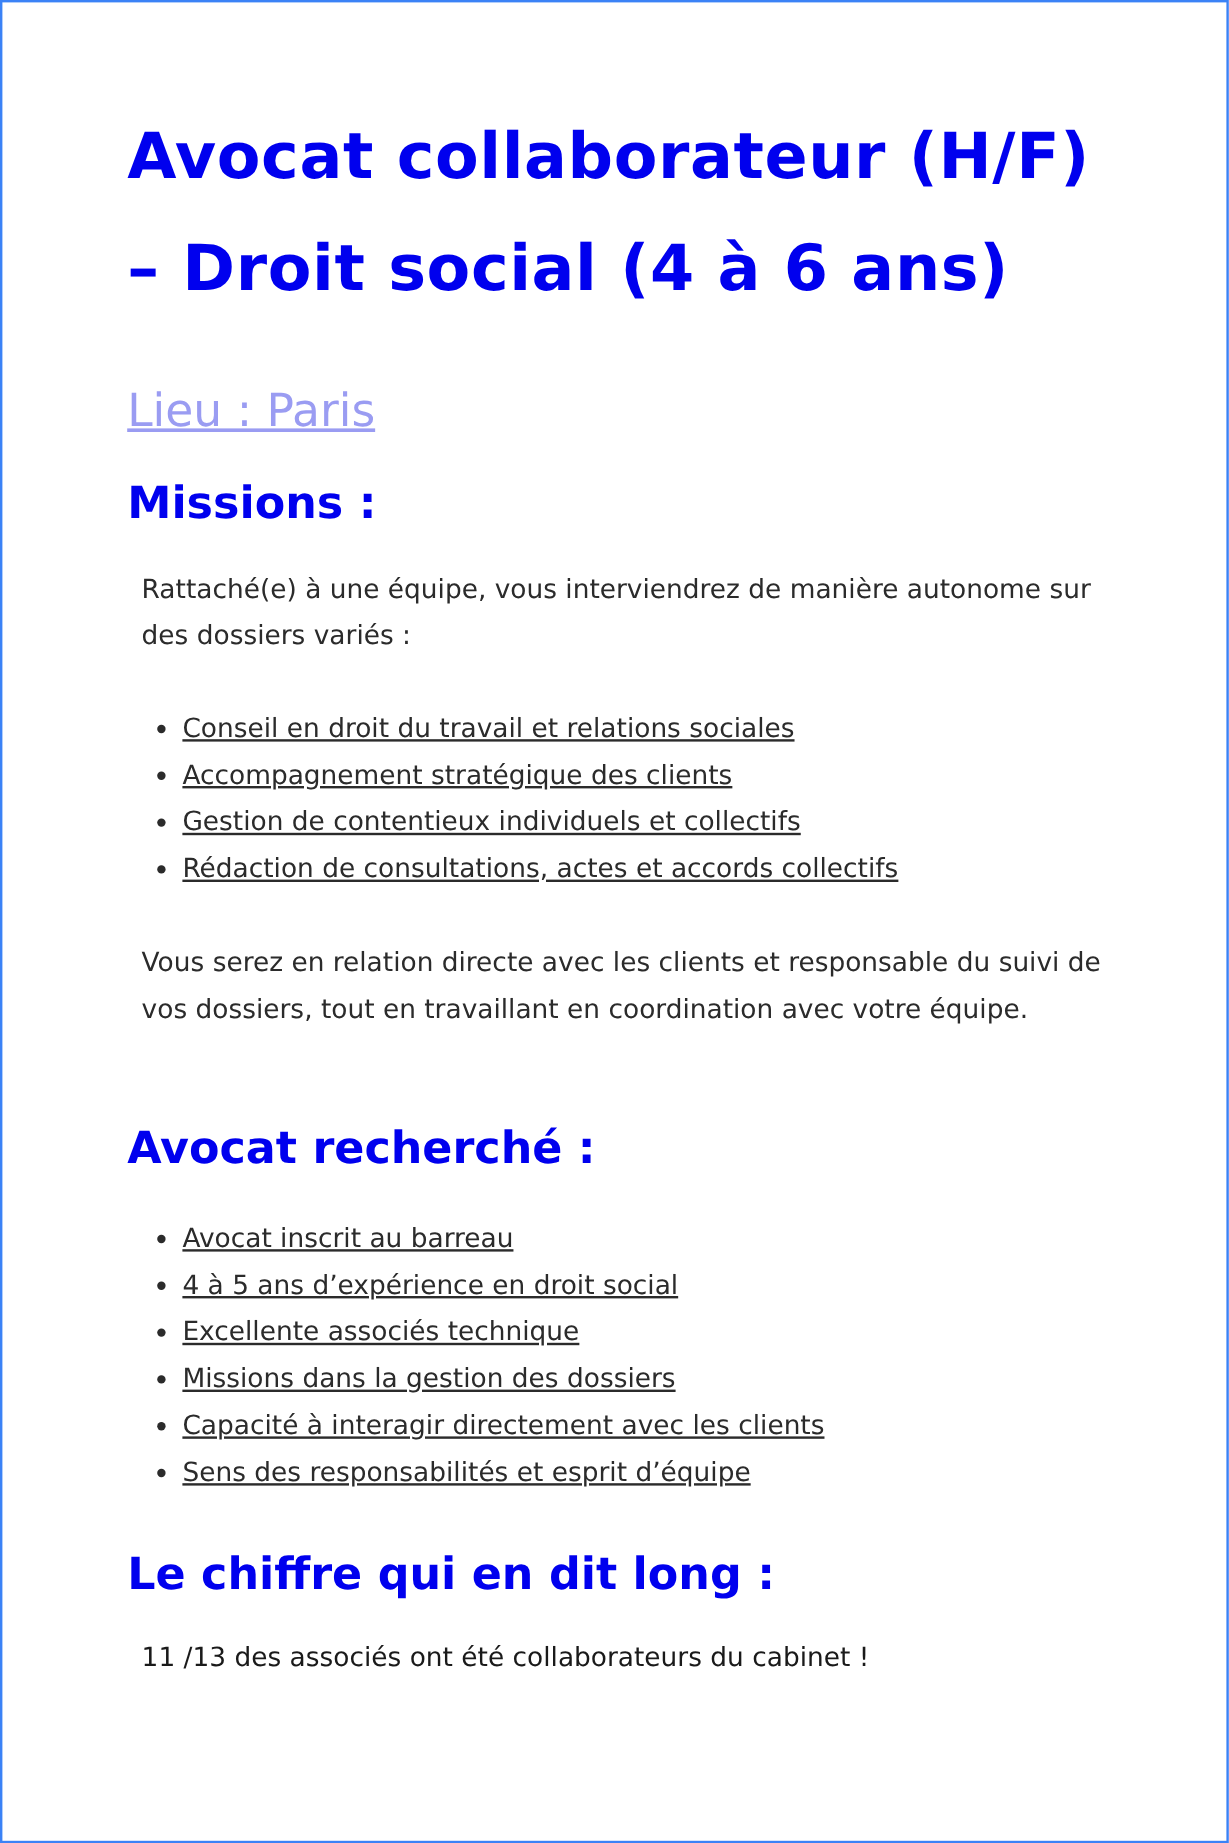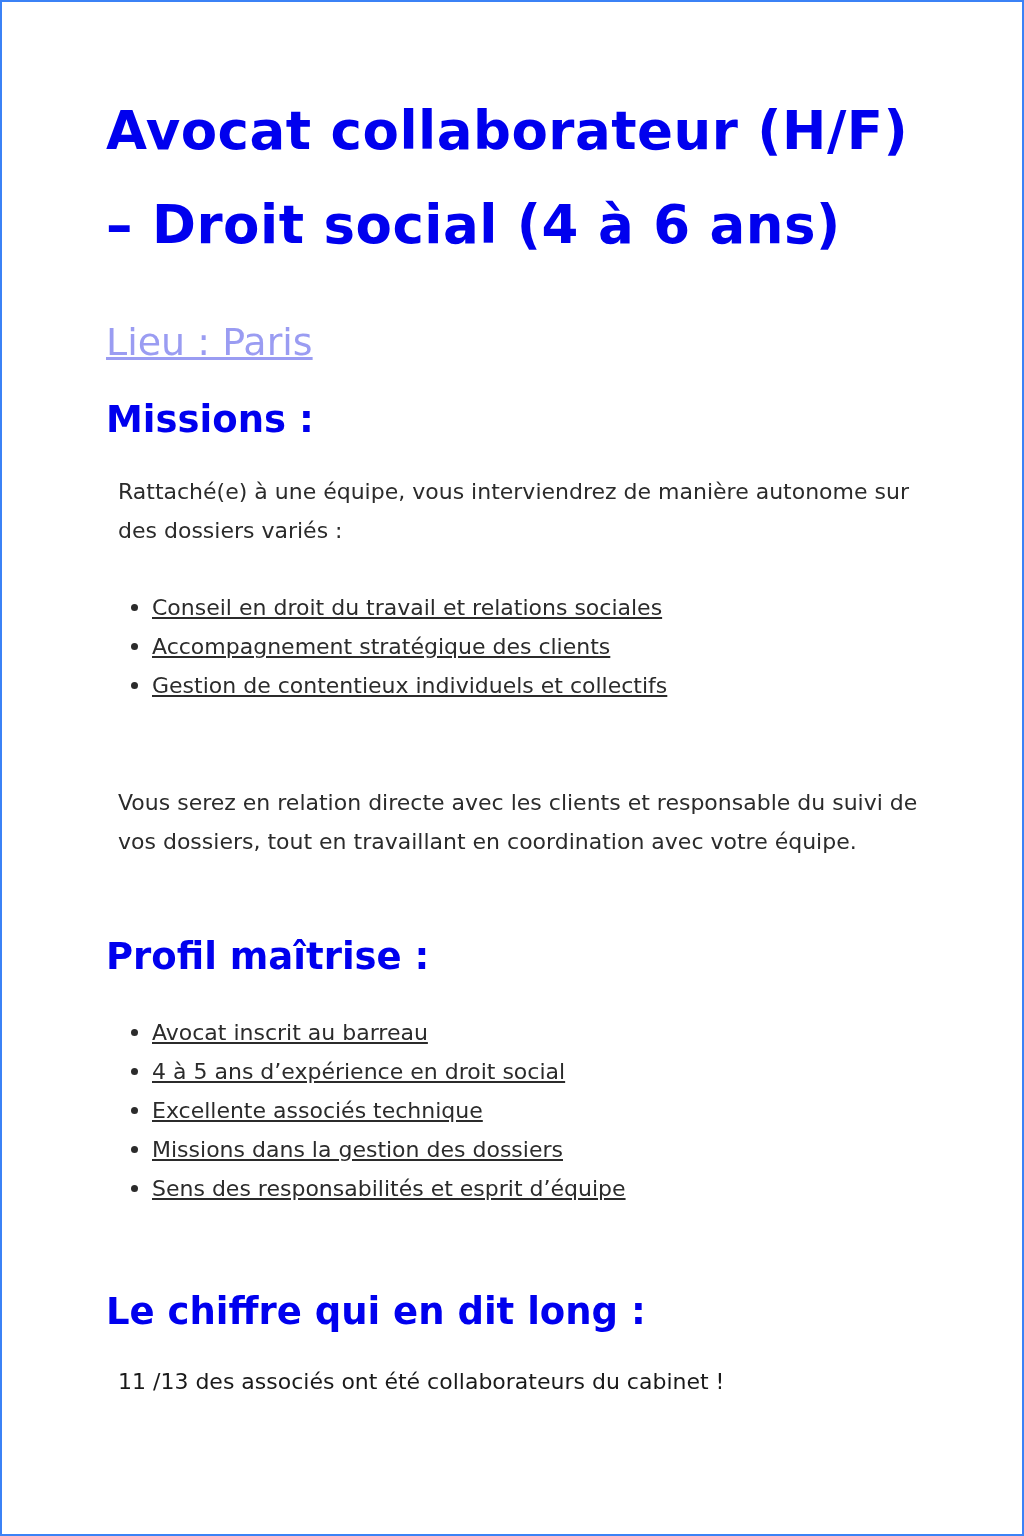--- a/index.html
+++ b/index.html
@@ -64,31 +64,33 @@
     <div class="location">Lieu : Paris</div>
 
     <h2 style="top:393px;">Missions :</h2>
 
     <p style="top:470px;">Rattaché(e) à une équipe, vous interviendrez de manière autonome sur des dossiers variés :</p>
 
     <ul style="top:586px;">
       <li>Conseil en droit du travail et relations sociales</li>
       <li>Accompagnement stratégique des clients</li>
       <li>Gestion de contentieux individuels et collectifs</li>
+      <li>Rédaction de consultations, actes et accords collectifs</li>
     </ul>
 
     <p style="top:781px;">Vous serez en relation directe avec les clients et responsable du suivi de vos dossiers, tout en travaillant en coordination avec votre équipe.</p>
 
-    <h2 style="top:930px;">Profil maîtrise :</h2>
+    <h2 style="top:930px;">Avocat recherché :</h2>
 
     <ul style="top:1011px;">
       <li>Avocat inscrit au barreau</li>
       <li>4 à 5 ans d’expérience en droit social</li>
       <li>Excellente associés technique</li>
       <li>Missions dans la gestion des dossiers</li>
+      <li>Capacité à interagir directement avec les clients</li>
       <li>Sens des responsabilités et esprit d’équipe</li>
     </ul>
 
     <h2 style="top:1285px;">Le chiffre qui en dit long :</h2>
 
     <p class="italic" style="top:1360px;">11 /13 des associés ont été collaborateurs du cabinet !</p>
 
   </div>
 </div>
 

